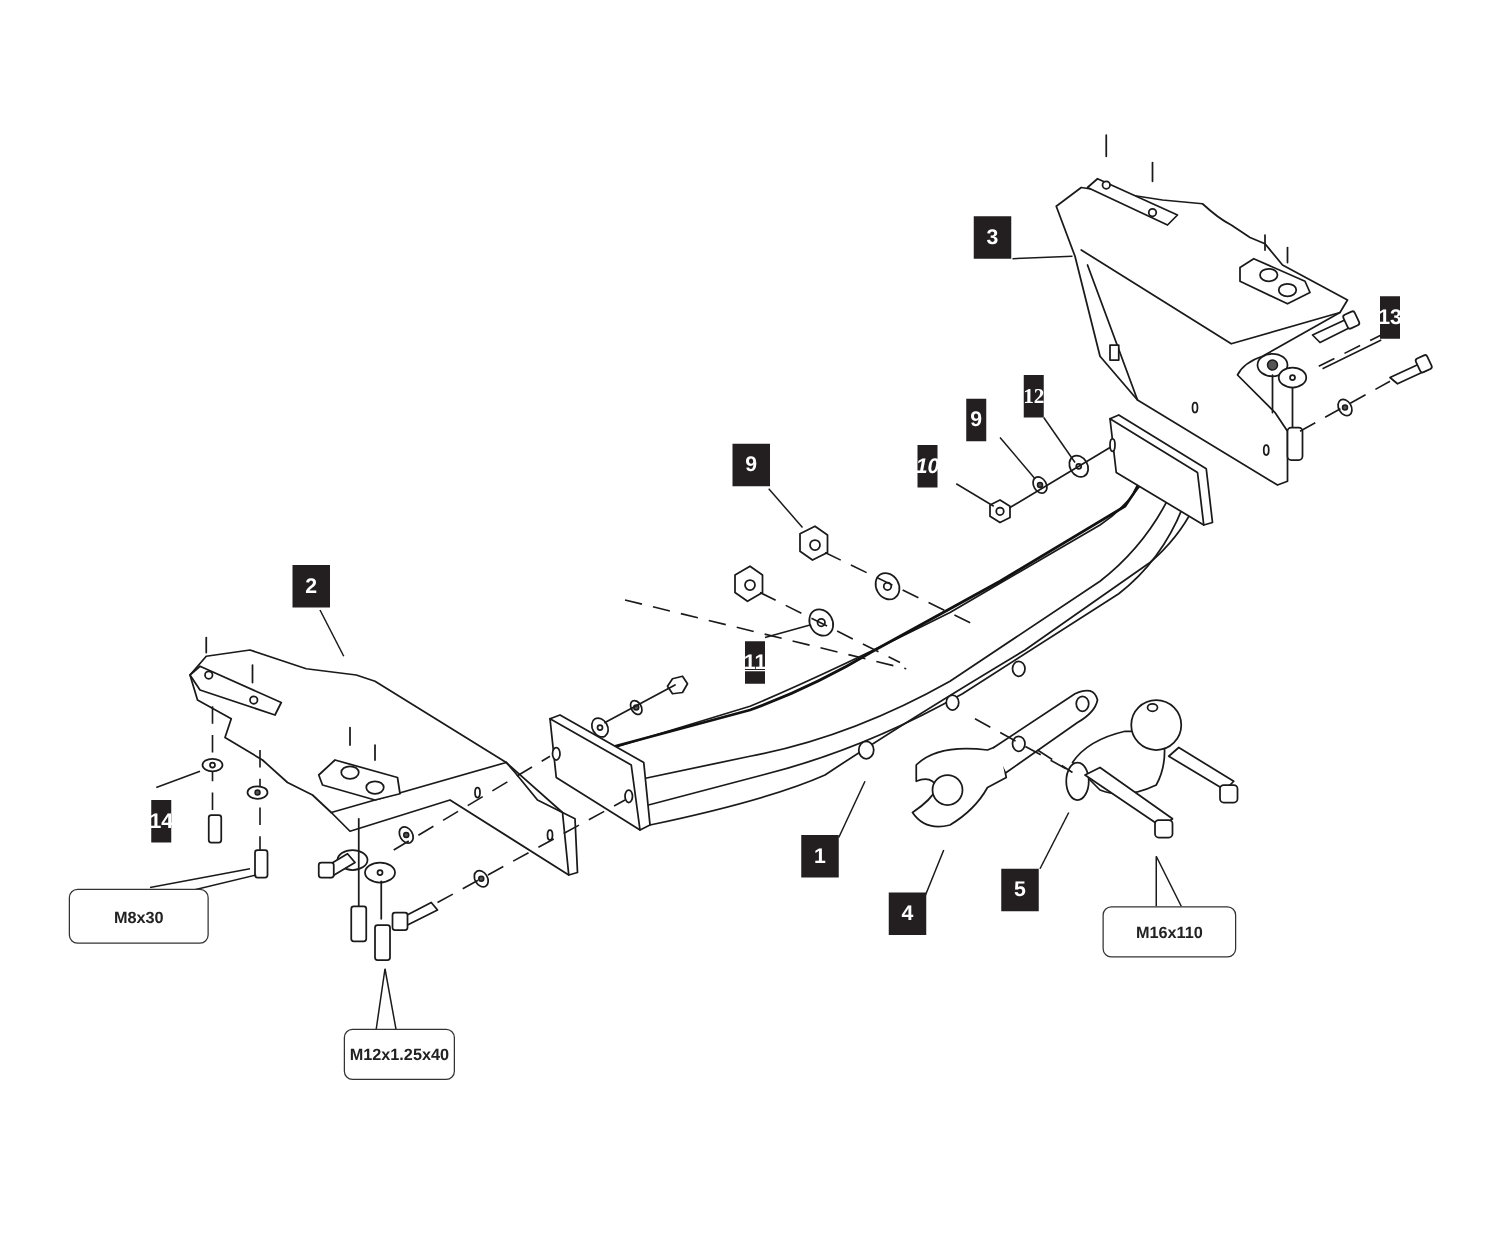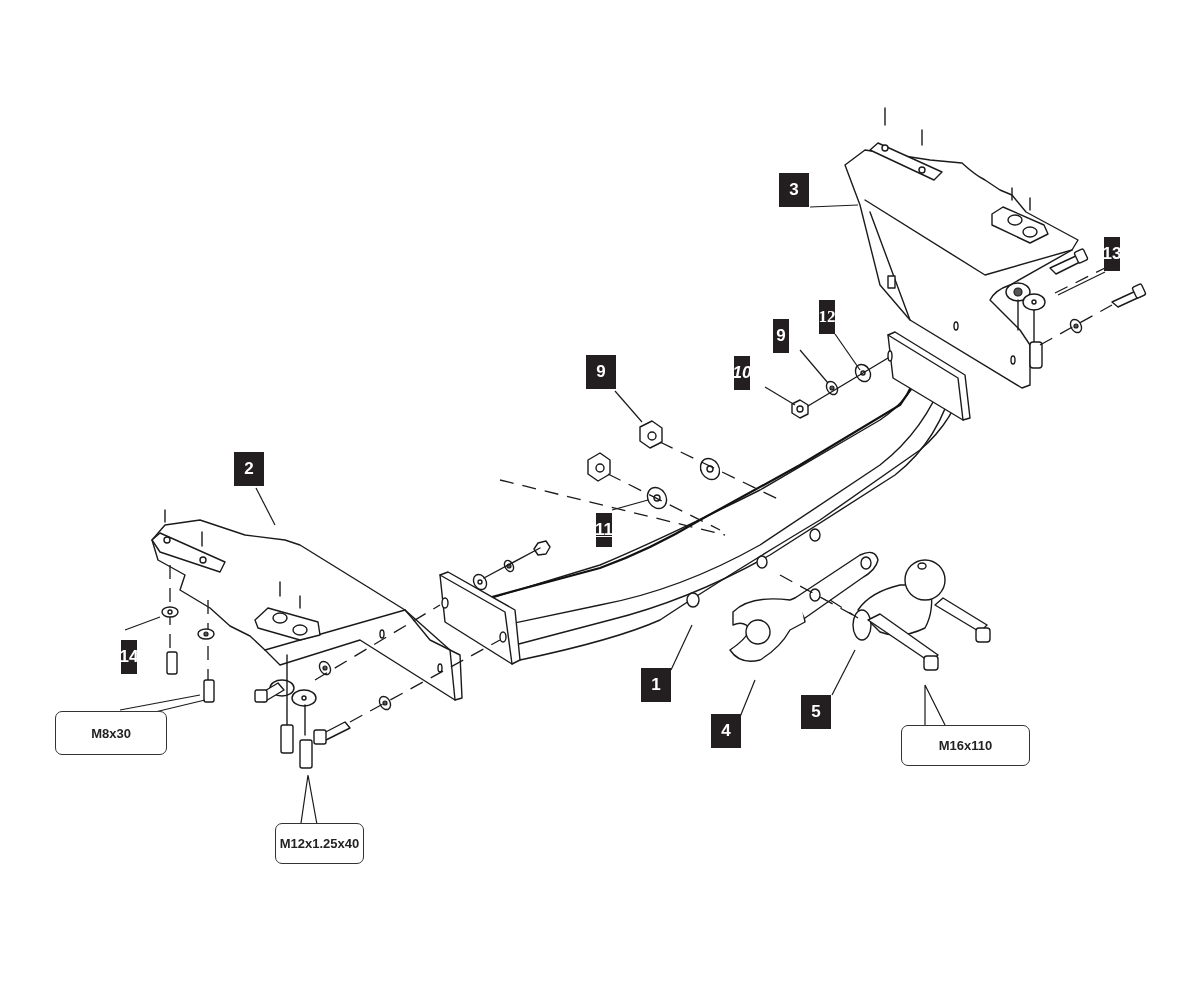--- a/index.html
+++ b/index.html
@@ -211,14 +211,14 @@
   <div class="part-num" style="left:586px;top:355px;">9</div>
   <div class="part-num two" style="left:596px;top:513px;text-decoration:underline;">11</div>
   <div class="part-num" style="left:234px;top:452px;">2</div>
   <div class="part-num two" style="left:98px;top:640px;margin-left:23px;">14</div>
   <div class="part-num" style="left:641px;top:668px;">1</div>
   <div class="part-num" style="left:711px;top:714px;">4</div>
   <div class="part-num" style="left:801px;top:695px;">5</div>
 
   <div class="spec-callout" style="left:55px;top:711px;width:112px;height:44px;">M8x30</div>
   <div class="spec-callout" style="left:275px;top:823px;width:89px;height:41px;">M12x1.25x40</div>
-  <div class="spec-callout" style="left:901px;top:725px;width:129px;height:41px;">M16x110</div>
+  <div class="spec-callout" style="left:882px;top:725px;width:107px;height:41px;">M16x110</div>
 </div>
 
 </body></html>

